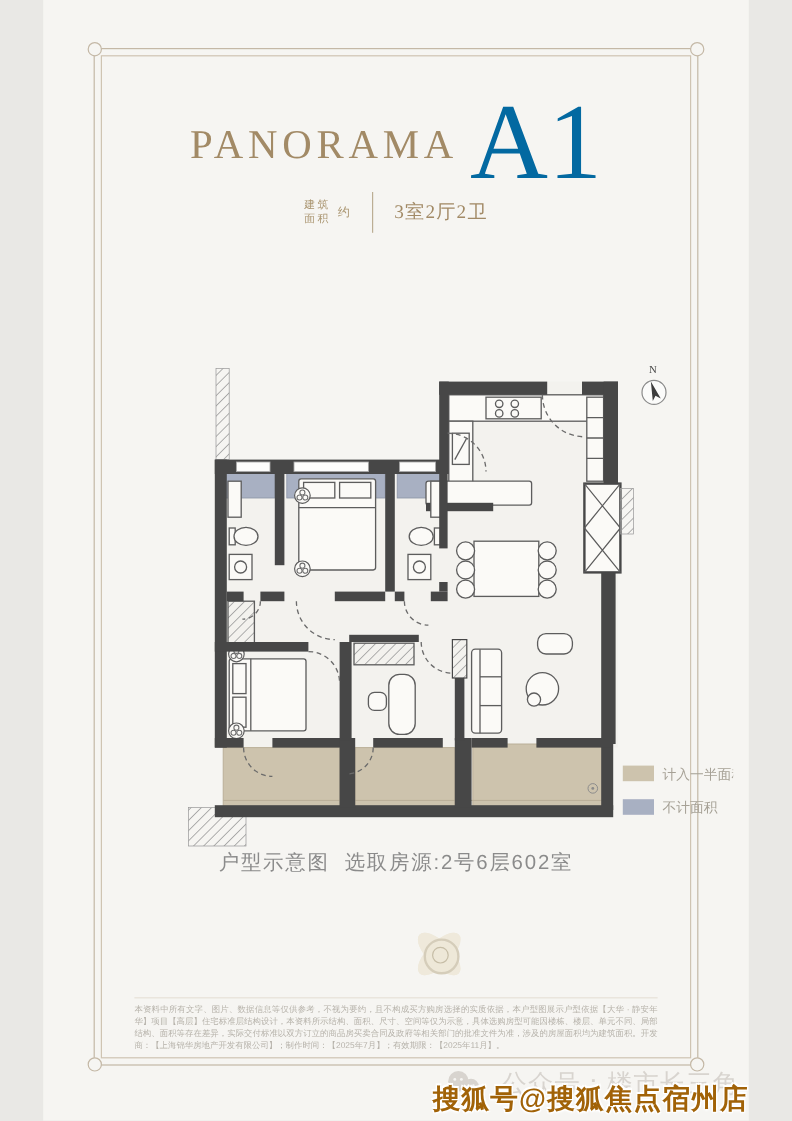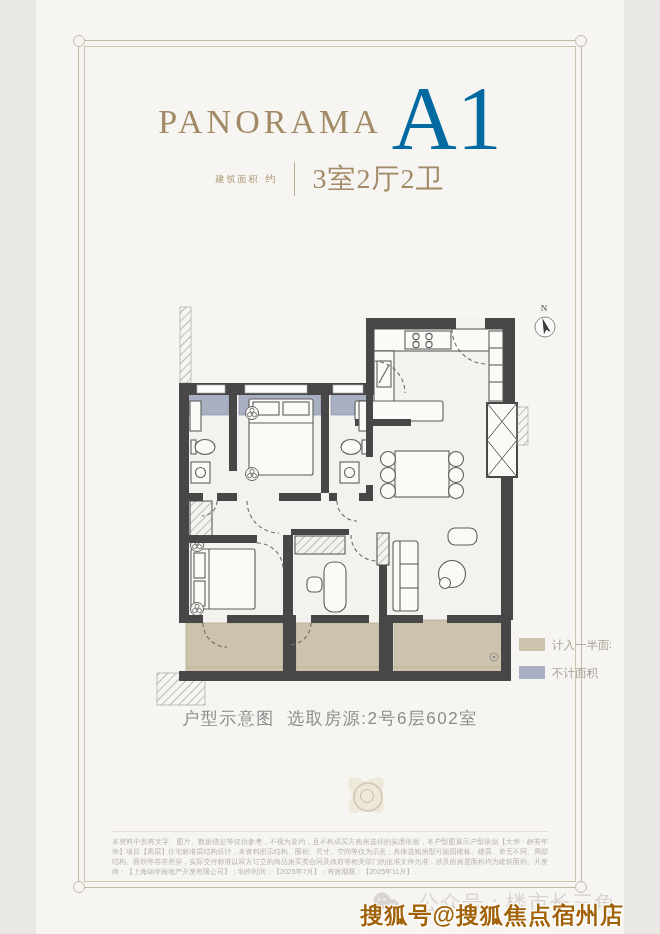--- a/index.html
+++ b/index.html
@@ -13,26 +13,26 @@
   .frame-inner{position:absolute;left:48px;top:46px;right:48px;bottom:52px;border:1px solid #cfc4b2;}
   .corner{position:absolute;width:10px;height:10px;border:1px solid #c4b8a6;border-radius:50%;background:#f6f5f2;}
   .corner.tl{left:37px;top:35px;} .corner.tr{right:37px;top:35px;}
   .corner.bl{left:37px;bottom:41px;} .corner.br{right:37px;bottom:41px;}
 
   
   .brand-row{position:absolute;top:58px;left:0;right:0;height:98px;display:flex;justify-content:center;align-items:flex-end;}
   .brand{font-family:"Liberation Serif","DejaVu Serif",serif;font-size:34px;letter-spacing:4px;color:#a28a66;margin-bottom:15px;}
   .unit{font-family:"Liberation Serif","DejaVu Serif",serif;font-size:90px;line-height:.82;color:#0369a1;margin-left:10px;}
   .area-row{position:absolute;top:160px;left:0;right:0;display:flex;justify-content:center;align-items:center;gap:10px;color:#a28a66;}
-  .area-prefix{display:flex;flex-direction:row;font-size:9px;letter-spacing:2px;line-height:1.35;color:#a9946f;}
+  .area-prefix{display:flex;flex-direction:column;font-size:9px;letter-spacing:2px;line-height:1.35;color:#a9946f;font-family:Liberation Mono, monospace;}
   .area-approx{font-size:10px;color:#a9946f;margin-left:-4px;}
   .area-number{font-family:"Liberation Serif","DejaVu Serif",serif;font-size:43px;line-height:1;}
   .area-number sup{font-size:19px;vertical-align:18px;margin-left:1px;}
   .area-div{width:1px;height:34px;background:#bcae94;margin:0 8px;}
-  .rooms{font-family:"Liberation Serif","DejaVu Serif",serif;font-size:28px;letter-spacing:1px;}
+  .rooms{font-family:"Liberation Serif","DejaVu Serif",serif;font-size:16px;letter-spacing:1px;}
   .tagline{position:absolute;top:231px;left:0;right:0;text-align:center;
     font-family:"Liberation Serif","DejaVu Serif",serif;font-size:11px;letter-spacing:9px;color:#8d8d90;text-indent:9px;}
 
   
   .plan{position:absolute;left:75px;top:305px;}
 
   
   .caption{position:absolute;top:707px;left:0;right:0;text-align:center;font-size:17px;
     letter-spacing:1.5px;color:#8b8b8b;white-space:pre;}
 

